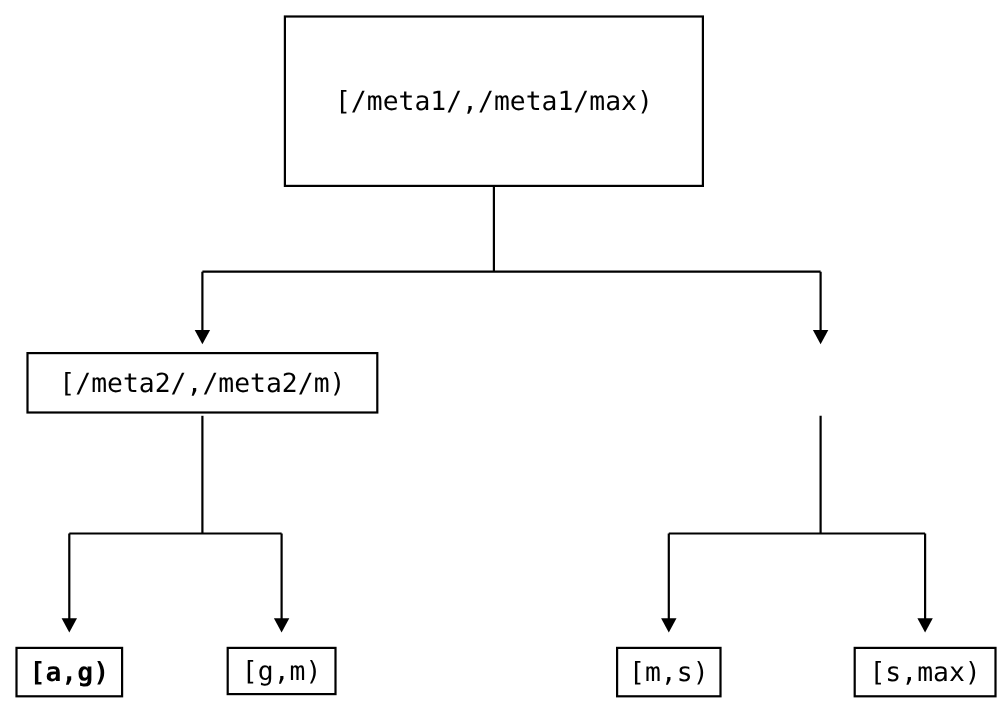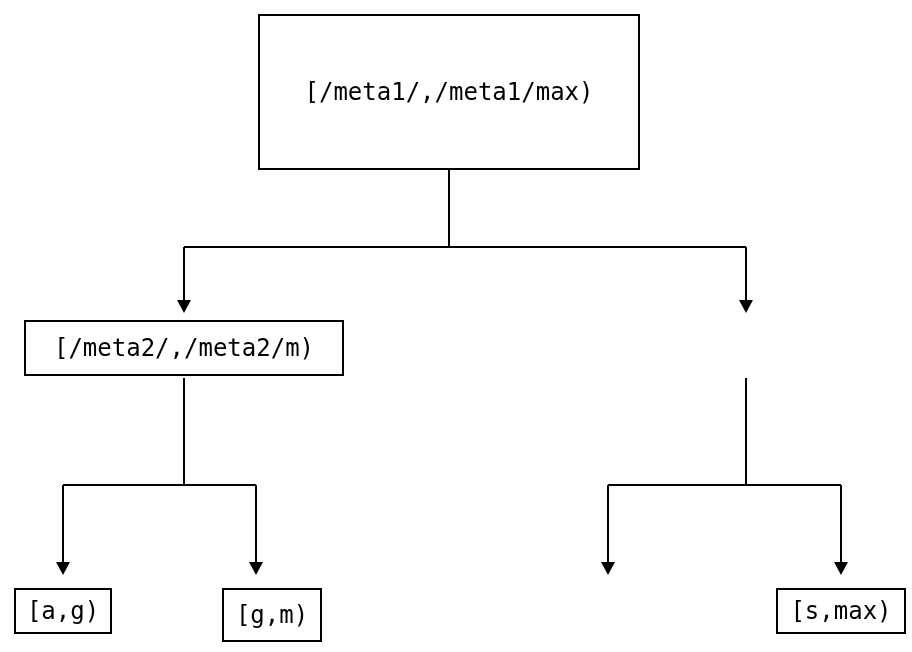--- a/index.html
+++ b/index.html
@@ -25,22 +25,22 @@
     justify-content: center;
     font-size: 24px;
     color: #000000;
     box-sizing: border-box;
     white-space: nowrap;
     letter-spacing: 0;
   }
   #node-root    { left: 258px; top: 14px;  width: 382px; height: 156px; }
   #node-l2-left { left: 24px;  top: 320px; width: 320px; height: 56px; }
   #node-l2-right{ left: 582px; top: 322px; width: 328px; height: 56px; }
-  #leaf-0 { left: 14px;  top: 588px; width: 98px;  height: 46px; }
-  #leaf-1 { left: 206px; top: 588px; width: 100px; height: 54px; margin-left: 16px; }
+  #leaf-0 { left: 14px;  top: 588px; width: 98px;  height: 46px; font-weight: bold; }
+  #leaf-1 { left: 206px; top: 588px; width: 100px; height: 44px; }
   #leaf-2 { left: 560px; top: 588px; width: 96px;  height: 46px; }
   #leaf-3 { left: 776px; top: 588px; width: 130px; height: 46px; text-align: center; }
   svg.connectors {
     position: absolute;
     left: 0;
     top: 0;
     width: 912px;
     height: 652px;
     pointer-events: none;
   }
@@ -80,16 +80,17 @@
 
   <div class="node" id="node-root">[/meta1/,/meta1/max)</div>
 
   <div class="node" id="node-l2-left">[/meta2/,/meta2/m)</div>
 
 
   <div class="node" id="leaf-0">[a,g)</div>
 
   <div class="node" id="leaf-1">[g,m)</div>
 
+  <div class="node" id="leaf-2">[m,s)</div>
 
   <div class="node" id="leaf-3">[s,max)</div>
 
 </div>
 
 </body></html>

